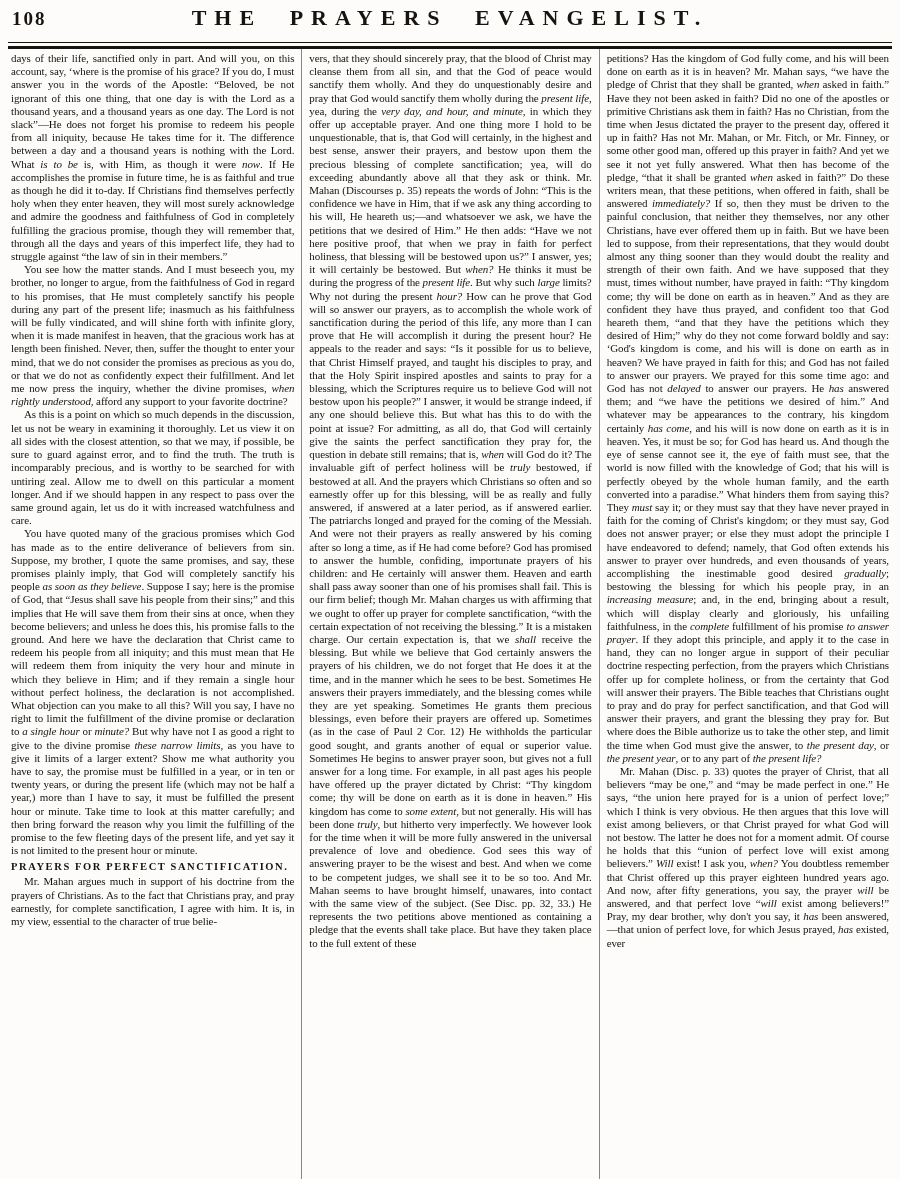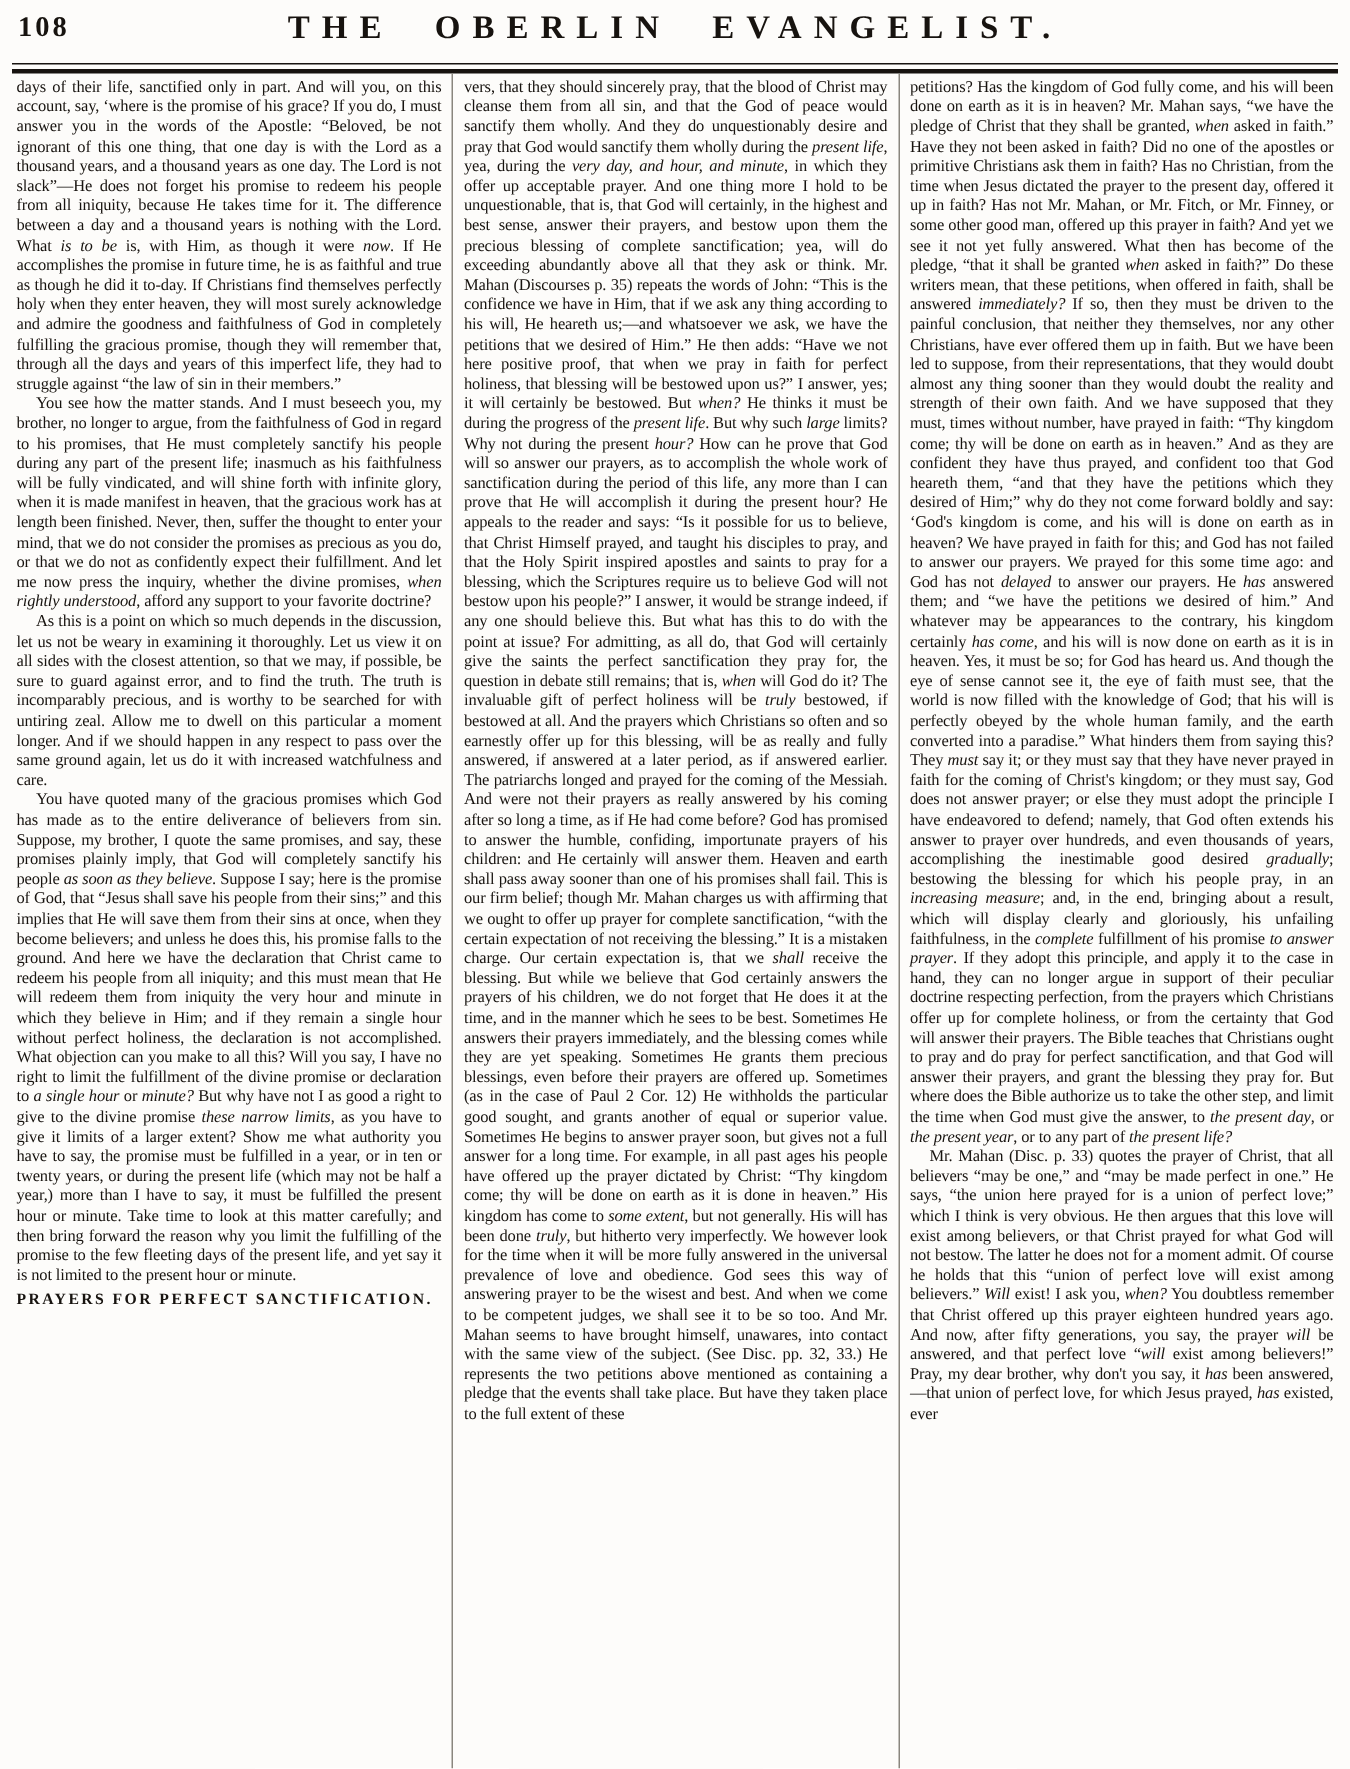--- a/index.html
+++ b/index.html
@@ -81,30 +81,31 @@
     letter-spacing: 1.6px;
     line-height: 13px;
   }
 </style>
 </head>
 <body>
 
 <div class="page">
   <header class="masthead-row">
     <div class="page-number">108</div>
-    <h1 class="masthead-title">THE OBERLIN EVANGELIST.</h1>
+    <h1 class="masthead-title">THE PRAYERS EVANGELIST.</h1>
   </header>
   <div class="double-rule"></div>
   <main class="columns">
     <section class="column">
         <p class="para">days of their life, sanctified only in part. And will you, on this account, say, ‘where is the promise of his grace? If you do, I must answer you in the words of the Apostle: “Beloved, be not ignorant of this one thing, that one day is with the Lord as a thousand years, and a thousand years as one day. The Lord is not slack”—He does not forget his promise to redeem his people from all iniquity, because He takes time for it. The difference between a day and a thousand years is nothing with the Lord. What <i>is to be</i> is, with Him, as though it were <i>now</i>. If He accomplishes the promise in future time, he is as faithful and true as though he did it to-day. If Christians find themselves perfectly holy when they enter heaven, they will most surely acknowledge and admire the goodness and faithfulness of God in completely fulfilling the gracious promise, though they will remember that, through all the days and years of this imperfect life, they had to struggle against “the law of sin in their members.”</p>
         <p class="para indent">You see how the matter stands. And I must beseech you, my brother, no longer to argue, from the faithfulness of God in regard to his promises, that He must completely sanctify his people during any part of the present life; inasmuch as his faithfulness will be fully vindicated, and will shine forth with infinite glory, when it is made manifest in heaven, that the gracious work has at length been finished. Never, then, suffer the thought to enter your mind, that we do not consider the promises as precious as you do, or that we do not as confidently expect their fulfillment. And let me now press the inquiry, whether the divine promises, <i>when rightly understood</i>, afford any support to your favorite doctrine?</p>
         <p class="para indent">As this is a point on which so much depends in the discussion, let us not be weary in examining it thoroughly. Let us view it on all sides with the closest attention, so that we may, if possible, be sure to guard against error, and to find the truth. The truth is incomparably precious, and is worthy to be searched for with untiring zeal. Allow me to dwell on this particular a moment longer. And if we should happen in any respect to pass over the same ground again, let us do it with increased watchfulness and care.</p>
         <p class="para indent">You have quoted many of the gracious promises which God has made as to the entire deliverance of believers from sin. Suppose, my brother, I quote the same promises, and say, these promises plainly imply, that God will completely sanctify his people <i>as soon as they believe</i>. Suppose I say; here is the promise of God, that “Jesus shall save his people from their sins;” and this implies that He will save them from their sins at once, when they become believers; and unless he does this, his promise falls to the ground. And here we have the declaration that Christ came to redeem his people from all iniquity; and this must mean that He will redeem them from iniquity the very hour and minute in which they believe in Him; and if they remain a single hour without perfect holiness, the declaration is not accomplished. What objection can you make to all this? Will you say, I have no right to limit the fulfillment of the divine promise or declaration to <i>a single hour</i> or <i>minute?</i> But why have not I as good a right to give to the divine promise <i>these narrow limits</i>, as you have to give it limits of a larger extent? Show me what authority you have to say, the promise must be fulfilled in a year, or in ten or twenty years, or during the present life (which may not be half a year,) more than I have to say, it must be fulfilled the present hour or minute. Take time to look at this matter carefully; and then bring forward the reason why you limit the fulfilling of the promise to the few fleeting days of the present life, and yet say it is not limited to the present hour or minute.</p>
         <h2 class="section-heading">PRAYERS FOR PERFECT SANCTIFICATION.</h2>
+        <p class="para indent">Mr. Mahan argues much in support of his doctrine from the prayers of Christians. As to the fact that Christians pray, and pray earnestly, for complete sanctification, I agree with him. It is, in my view, essential to the character of true belie-</p>
       </section>
     <section class="column">
         <p class="para">vers, that they should sincerely pray, that the blood of Christ may cleanse them from all sin, and that the God of peace would sanctify them wholly. And they do unquestionably desire and pray that God would sanctify them wholly during the <i>present life</i>, yea, during the <i>very day, and hour, and minute</i>, in which they offer up acceptable prayer. And one thing more I hold to be unquestionable, that is, that God will certainly, in the highest and best sense, answer their prayers, and bestow upon them the precious blessing of complete sanctification; yea, will do exceeding abundantly above all that they ask or think. Mr. Mahan (Discourses p. 35) repeats the words of John: “This is the confidence we have in Him, that if we ask any thing according to his will, He heareth us;—and whatsoever we ask, we have the petitions that we desired of Him.” He then adds: “Have we not here positive proof, that when we pray in faith for perfect holiness, that blessing will be bestowed upon us?” I answer, yes; it will certainly be bestowed. But <i>when?</i> He thinks it must be during the progress of the <i>present life</i>. But why such <i>large</i> limits? Why not during the present <i>hour?</i> How can he prove that God will so answer our prayers, as to accomplish the whole work of sanctification during the period of this life, any more than I can prove that He will accomplish it during the present hour? He appeals to the reader and says: “Is it possible for us to believe, that Christ Himself prayed, and taught his disciples to pray, and that the Holy Spirit inspired apostles and saints to pray for a blessing, which the Scriptures require us to believe God will not bestow upon his people?” I answer, it would be strange indeed, if any one should believe this. But what has this to do with the point at issue? For admitting, as all do, that God will certainly give the saints the perfect sanctification they pray for, the question in debate still remains; that is, <i>when</i> will God do it? The invaluable gift of perfect holiness will be <i>truly</i> bestowed, if bestowed at all. And the prayers which Christians so often and so earnestly offer up for this blessing, will be as really and fully answered, if answered at a later period, as if answered earlier. The patriarchs longed and prayed for the coming of the Messiah. And were not their prayers as really answered by his coming after so long a time, as if He had come before? God has promised to answer the humble, confiding, importunate prayers of his children: and He certainly will answer them. Heaven and earth shall pass away sooner than one of his promises shall fail. This is our firm belief; though Mr. Mahan charges us with affirming that we ought to offer up prayer for complete sanctification, “with the certain expectation of not receiving the blessing.” It is a mistaken charge. Our certain expectation is, that we <i>shall</i> receive the blessing. But while we believe that God certainly answers the prayers of his children, we do not forget that He does it at the time, and in the manner which he sees to be best. Sometimes He answers their prayers immediately, and the blessing comes while they are yet speaking. Sometimes He grants them precious blessings, even before their prayers are offered up. Sometimes (as in the case of Paul 2 Cor. 12) He withholds the particular good sought, and grants another of equal or superior value. Sometimes He begins to answer prayer soon, but gives not a full answer for a long time. For example, in all past ages his people have offered up the prayer dictated by Christ: “Thy kingdom come; thy will be done on earth as it is done in heaven.” His kingdom has come to <i>some extent</i>, but not generally. His will has been done <i>truly</i>, but hitherto very imperfectly. We however look for the time when it will be more fully answered in the universal prevalence of love and obedience. God sees this way of answering prayer to be the wisest and best. And when we come to be competent judges, we shall see it to be so too. And Mr. Mahan seems to have brought himself, unawares, into contact with the same view of the subject. (See Disc. pp. 32, 33.) He represents the two petitions above mentioned as containing a pledge that the events shall take place. But have they taken place to the full extent of these</p>
       </section>
     <section class="column">
         <p class="para">petitions? Has the kingdom of God fully come, and his will been done on earth as it is in heaven? Mr. Mahan says, “we have the pledge of Christ that they shall be granted, <i>when</i> asked in faith.” Have they not been asked in faith? Did no one of the apostles or primitive Christians ask them in faith? Has no Christian, from the time when Jesus dictated the prayer to the present day, offered it up in faith? Has not Mr. Mahan, or Mr. Fitch, or Mr. Finney, or some other good man, offered up this prayer in faith? And yet we see it not yet fully answered. What then has become of the pledge, “that it shall be granted <i>when</i> asked in faith?” Do these writers mean, that these petitions, when offered in faith, shall be answered <i>immediately?</i> If so, then they must be driven to the painful conclusion, that neither they themselves, nor any other Christians, have ever offered them up in faith. But we have been led to suppose, from their representations, that they would doubt almost any thing sooner than they would doubt the reality and strength of their own faith. And we have supposed that they must, times without number, have prayed in faith: “Thy kingdom come; thy will be done on earth as in heaven.” And as they are confident they have thus prayed, and confident too that God heareth them, “and that they have the petitions which they desired of Him;” why do they not come forward boldly and say: ‘God's kingdom is come, and his will is done on earth as in heaven? We have prayed in faith for this; and God has not failed to answer our prayers. We prayed for this some time ago: and God has not <i>delayed</i> to answer our prayers. He <i>has</i> answered them; and “we have the petitions we desired of him.” And whatever may be appearances to the contrary, his kingdom certainly <i>has come</i>, and his will is now done on earth as it is in heaven. Yes, it must be so; for God has heard us. And though the eye of sense cannot see it, the eye of faith must see, that the world is now filled with the knowledge of God; that his will is perfectly obeyed by the whole human family, and the earth converted into a paradise.” What hinders them from saying this? They <i>must</i> say it; or they must say that they have never prayed in faith for the coming of Christ's kingdom; or they must say, God does not answer prayer; or else they must adopt the principle I have endeavored to defend; namely, that God often extends his answer to prayer over hundreds, and even thousands of years, accomplishing the inestimable good desired <i>gradually</i>; bestowing the blessing for which his people pray, in an <i>increasing measure</i>; and, in the end, bringing about a result, which will display clearly and gloriously, his unfailing faithfulness, in the <i>complete</i> fulfillment of his promise <i>to answer prayer</i>. If they adopt this principle, and apply it to the case in hand, they can no longer argue in support of their peculiar doctrine respecting perfection, from the prayers which Christians offer up for complete holiness, or from the certainty that God will answer their prayers. The Bible teaches that Christians ought to pray and do pray for perfect sanctification, and that God will answer their prayers, and grant the blessing they pray for. But where does the Bible authorize us to take the other step, and limit the time when God must give the answer, to <i>the present day</i>, or <i>the present year</i>, or to any part of <i>the present life?</i></p>
         <p class="para indent">Mr. Mahan (Disc. p. 33) quotes the prayer of Christ, that all believers “may be one,” and “may be made perfect in one.” He says, “the union here prayed for is a union of perfect love;” which I think is very obvious. He then argues that this love will exist among believers, or that Christ prayed for what God will not bestow. The latter he does not for a moment admit. Of course he holds that this “union of perfect love will exist among believers.” <i>Will</i> exist! I ask you, <i>when?</i> You doubtless remember that Christ offered up this prayer eighteen hundred years ago. And now, after fifty generations, you say, the prayer <i>will</i> be answered, and that perfect love “<i>will</i> exist among believers!” Pray, my dear brother, why don't you say, it <i>has</i> been answered,—that union of perfect love, for which Jesus prayed, <i>has</i> existed, ever</p>
       </section>
   </main>
 </div>

